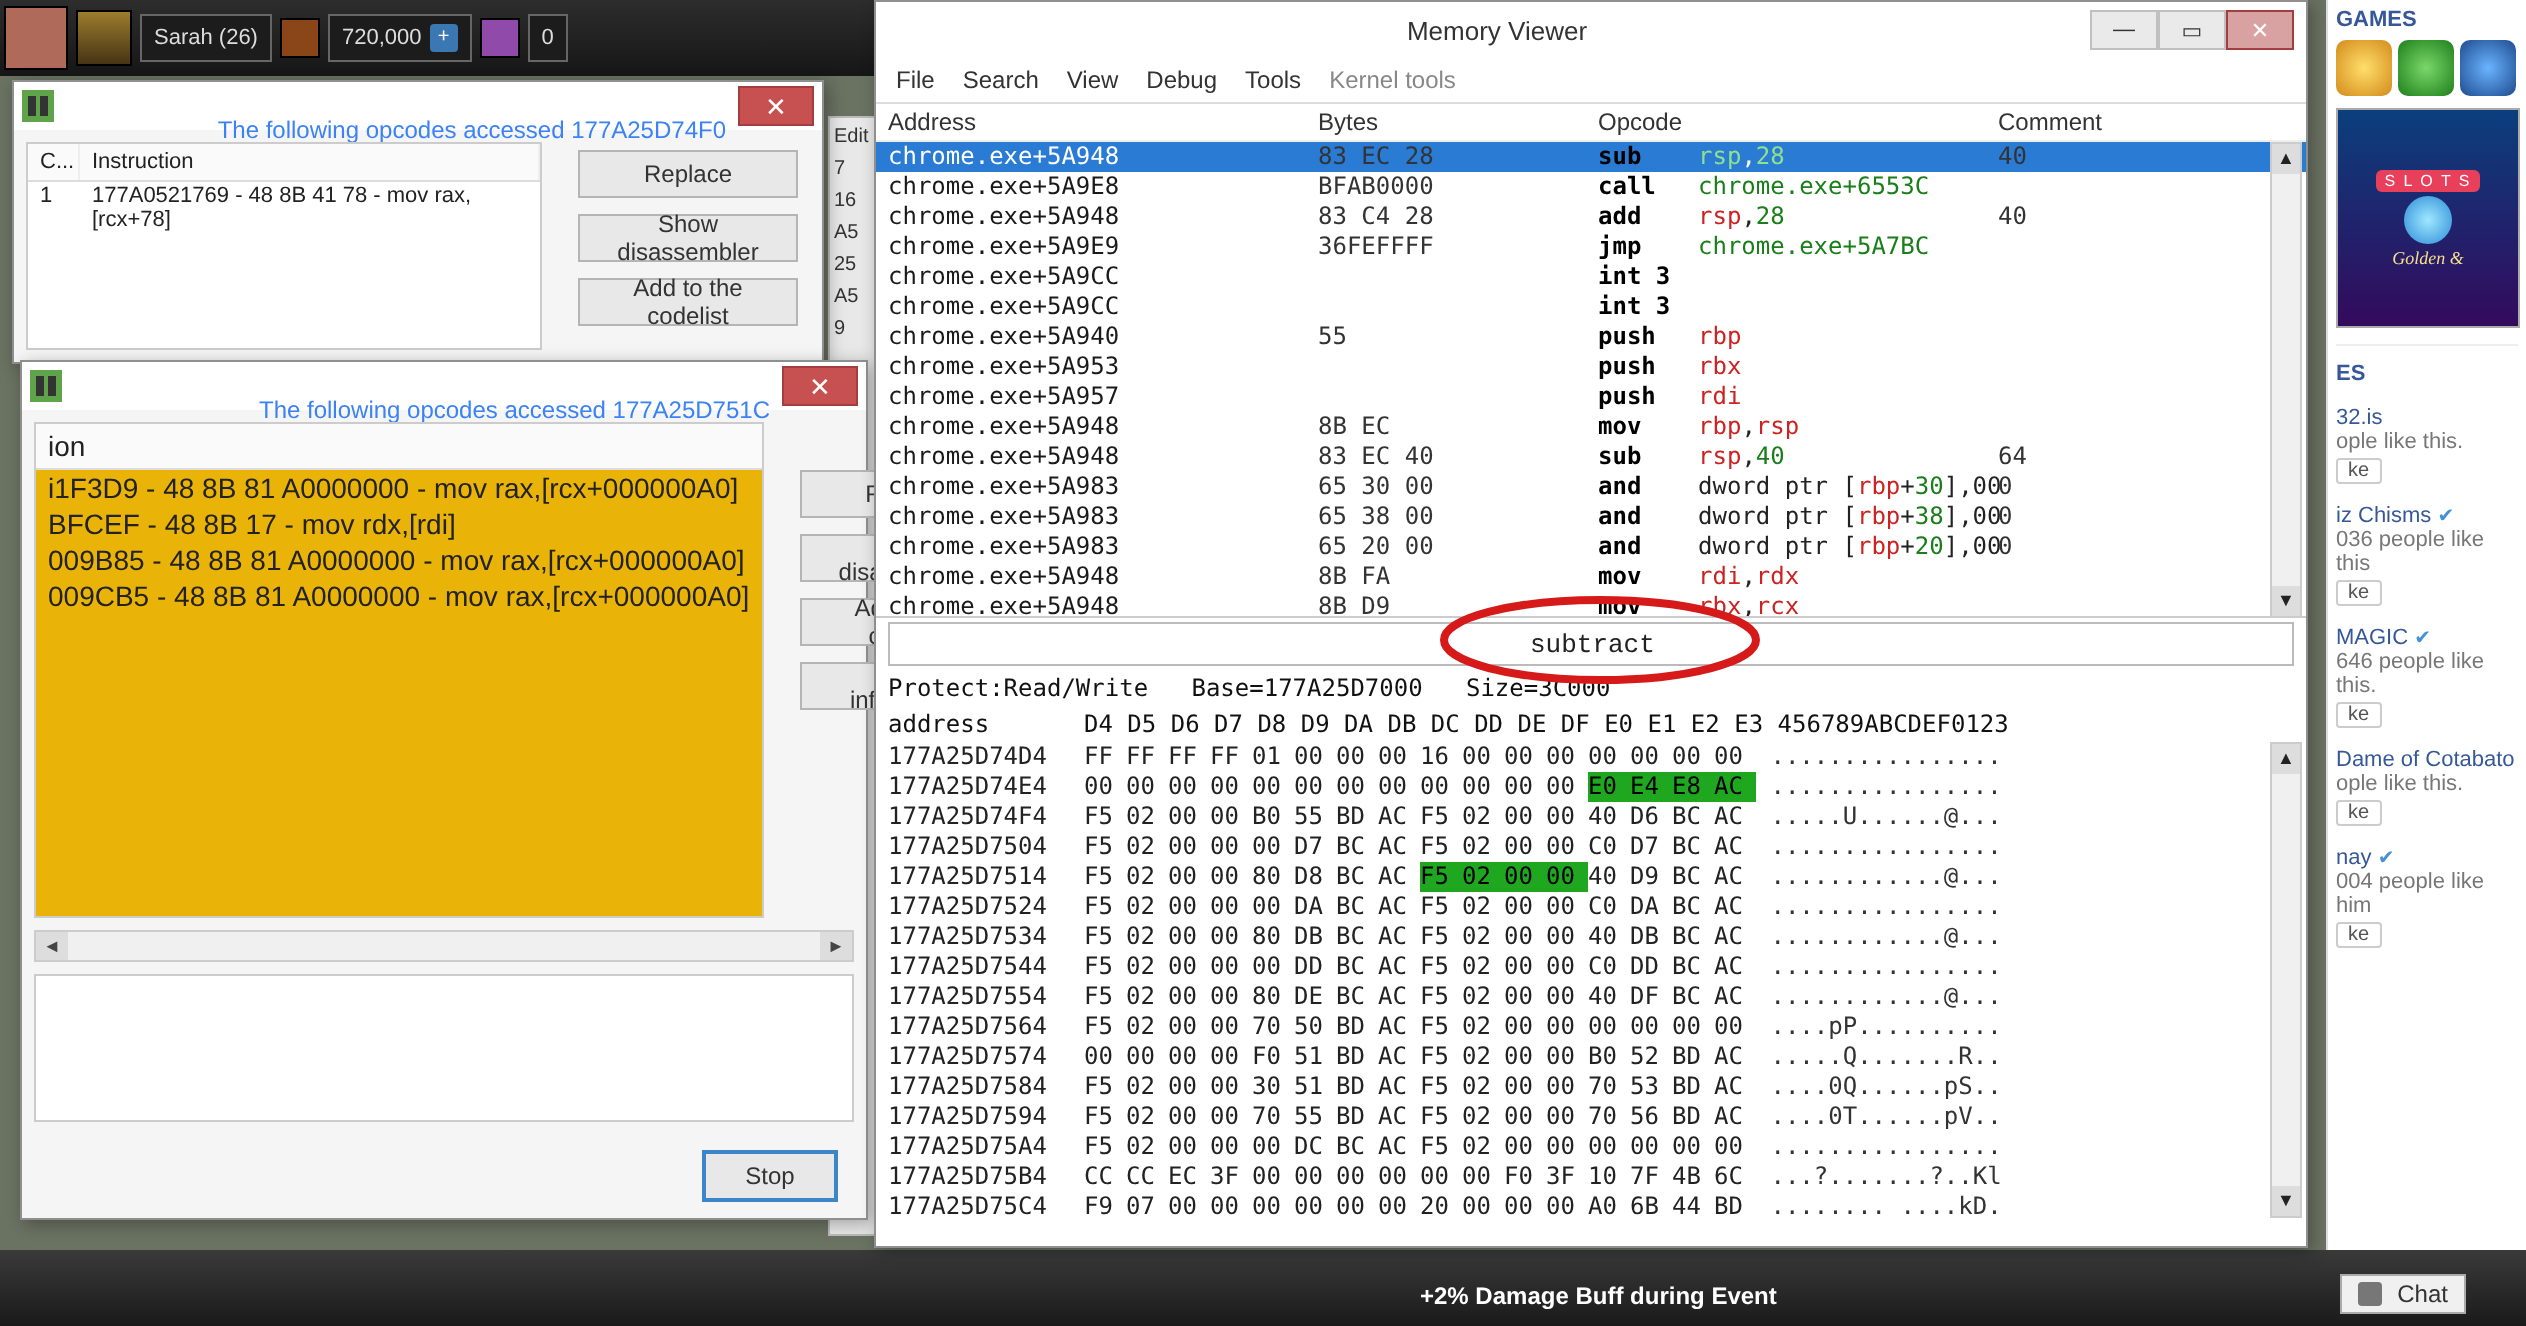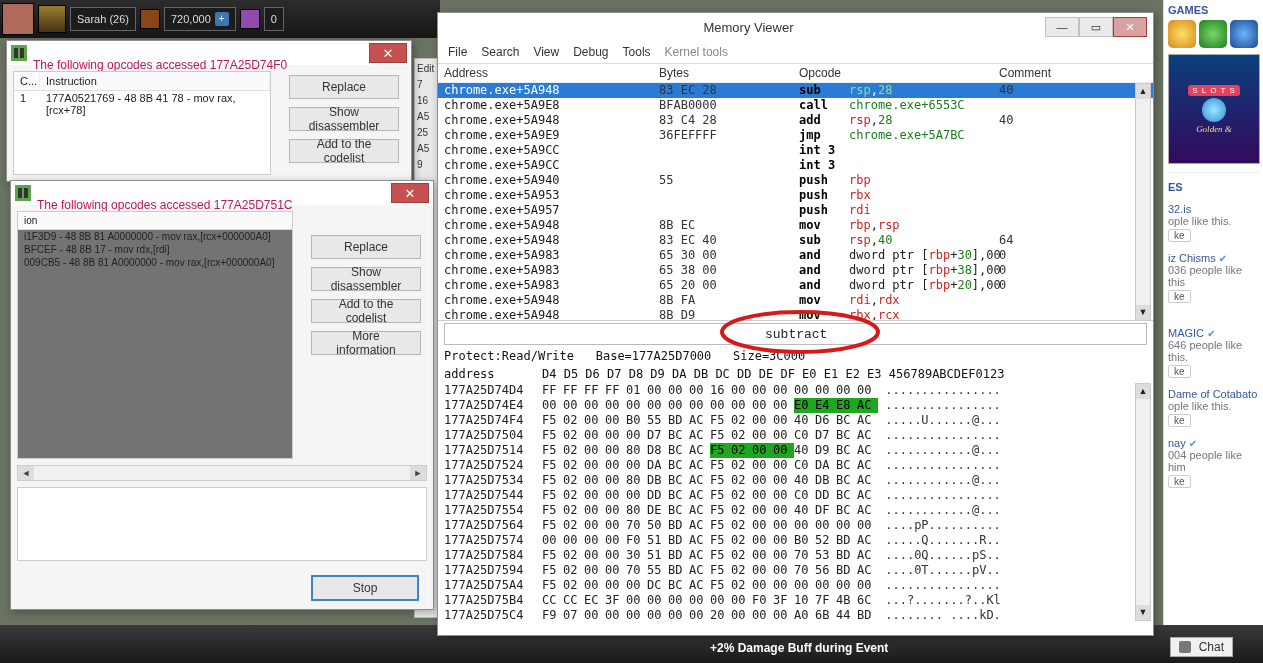--- a/index.html
+++ b/index.html
@@ -66,21 +66,21 @@
     position:absolute; background:#f5f5f5; border:1px solid #8f8f8f;
     box-shadow: 2px 2px 8px rgba(0,0,0,.3);
     display:flex; flex-direction:column;
   }
   .win-title {
     height:24px; display:flex; align-items:center; padding:0 4px; gap:6px;
     background:#fff;
   }
   .win-title .ce-icon{width:16px;height:16px;background:#5fa44a; position:relative;}
   .win-title .ce-icon::after{content:"";position:absolute;left:3px;top:3px;width:4px;height:10px;background:#333; box-shadow:6px 0 0 #333;}
-  .win-title .title-text{flex:1; text-align:left; color:#be185d; font-size:12px;margin-top:24px;}
+  .win-title .title-text{flex:1; text-align:right; color:#3b82f6; font-size:12px;margin-top:24px;}
   .win-title .close-btn{width:38px;height:20px;background:#c75050;color:#fff;display:flex;align-items:center;justify-content:center;font-size:13px;border:1px solid #a43e3e;}
   .btn {
     background:#e8e8e8;border:1px solid #b5b5b5;padding:4px 10px;font-size:12px;color:#333;
     text-align:center;
   }
   .btn-stack{display:flex;flex-direction:column;gap:8px;padding:10px 12px;}
   .btn-stack .btn{width:110px;height:24px;display:flex;align-items:center;justify-content:center;}
   .btn-run{border:2px solid #3b86c6;}
 
   
@@ -89,31 +89,31 @@
   #win1 .tbl{flex:1;border:1px solid #ccc;margin:6px;background:#fff;font-size:11px;}
   #win1 .th{display:flex;border-bottom:1px solid #ddd;background:#fafafa;}
   #win1 .th div{padding:3px 6px;border-right:1px solid #eee;}
   #win1 .row{display:flex;padding:1px 0;}
   #win1 .c0{width:26px;padding-left:6px;}
   #win1 .c1{flex:1;padding-left:6px;}
 
   
   #win2 { left:10px; top:180px; width:424px; height:430px; }
   #win2 .body{display:flex;height:260px;}
-  #win2 .list{flex:1;border:1px solid #ccc;margin:6px;background:#737373;font-size:10px;padding-top:0;}
+  #win2 .list{flex:1;border:1px solid #ccc;margin:6px;background:#eab308;font-size:14px;padding-top:0;}
   #win2 .th2{background:#fafafa;border-bottom:1px solid #ddd;padding:3px 6px;}
   #win2 .li{padding:1px 6px;white-space:nowrap;}
   #win2 .hscroll{height:16px;border:1px solid #ccc;margin:0 6px;display:flex;justify-content:space-between;background:#f0f0f0;}
   #win2 .hscroll .arr{width:16px;height:14px;background:#ddd;text-align:center;line-height:14px;font-size:9px;color:#444;}
   #win2 .lower{flex:1;border:1px solid #ccc;margin:6px;background:#fff;}
   #win2 .stop-area{display:flex;justify-content:flex-end;padding:8px 14px;}
   #win2 .btn-stack{padding-top:30px;}
 
   
-  #mv { left:437px; top:12px; width:717px; height:624px; background:#fff; }
+  #mv { left:437px; top:0; width:717px; height:624px; background:#fff; }
   #mv .mv-title{height:28px; background:#fff; display:flex;align-items:center;padding:0 6px;}
   #mv .mv-title .ce-icon{margin-right:8px;}
   #mv .mv-title .title-text{flex:1;text-align:center;font-size:13px;color:#333;}
   #mv .sysbtns{display:flex;gap:0;}
   #mv .sysbtn{width:34px;height:20px;background:#eaeaea;border:1px solid #c0c0c0;display:flex;align-items:center;justify-content:center;font-size:11px;color:#333;}
   #mv .sysbtn.cl{background:#c75050;color:#fff;border-color:#a43e3e;}
   #mv .sysbtn.cl.dim{background:#d9a2a2;}
   #mv .menu{display:flex;gap:14px;padding:4px 10px;font-size:12px;color:#333;border-bottom:1px solid #ddd;}
   #mv .menu .kern{color:#888;}
   #mv .context{ text-align:center;padding:2px 0;font-size:12px;border-bottom:1px solid #ddd;background:#f9f9f9;}
@@ -219,37 +219,38 @@
     <div class="ce-icon"></div>
     <div class="title-text">The following opcodes accessed 177A25D751C</div>
     <div class="close-btn">✕</div>
   </div>
   <div class="body">
     <div class="list">
       <div class="th2">ion</div>
       <div id="win2-rows">
           <div class="li">i1F3D9 - 48 8B 81 A0000000  - mov rax,[rcx+000000A0]</div>
           <div class="li">BFCEF - 48 8B 17  - mov rdx,[rdi]</div>
+          <div class="li">009B85 - 48 8B 81 A0000000  - mov rax,[rcx+000000A0]</div>
           <div class="li">009CB5 - 48 8B 81 A0000000  - mov rax,[rcx+000000A0]</div>
         </div>
     </div>
     <div class="btn-stack">
       <div class="btn">Replace</div>
       <div class="btn">Show disassembler</div>
       <div class="btn">Add to the codelist</div>
       <div class="btn">More information</div>
     </div>
   </div>
   <div class="hscroll">
     <div class="arr">◄</div>
     <div class="arr">►</div>
   </div>
   <div class="lower"></div>
   <div class="stop-area">
-    <div class="btn btn-run" style="width:108px">Stop</div>
+    <div class="btn btn-run" style="width:68px">Stop</div>
   </div>
 </div>
 
 <div id="mv" class="win">
   <div class="mv-title">
     <div class="ce-icon"></div>
     <div class="title-text">Memory Viewer</div>
     <div class="sysbtns">
       <div class="sysbtn">—</div>
       <div class="sysbtn">▭</div>
@@ -341,17 +342,17 @@
   <div class="slot-ad">
     <div class="slot-top">S L O T S</div>
     <div class="slot-wheel"></div>
     <div class="slot-bot">Golden &amp;</div>
   </div>
   <div class="fb-sep"></div>
   <div class="fb-head">ES</div>
   <div id="fb-items">
       <div style="margin-top: 10px;"><span class="fb-link">32.is</span><br><span style="color:#777">ople like this.</span><br><span class="fb-like-btn">ke</span></div>
       <div style="margin-top: 10px;"><span class="fb-link">iz Chisms</span> <span class="fb-verify">✔</span><br><span style="color:#777">036 people like this</span><br><span class="fb-like-btn">ke</span></div>
-      <div style="margin-top: 24px;"><span class="fb-link">MAGIC</span> <span class="fb-verify">✔</span><br><span style="color:#777">646 people like this.</span><br><span class="fb-like-btn">ke</span></div>
+      <div style="margin-top: 10px;"><span class="fb-link">MAGIC</span> <span class="fb-verify">✔</span><br><span style="color:#777">646 people like this.</span><br><span class="fb-like-btn">ke</span></div>
       <div style="margin-top: 10px;"><span class="fb-link">Dame of Cotabato</span><br><span style="color:#777">ople like this.</span><br><span class="fb-like-btn">ke</span></div>
       <div style="margin-top: 10px;"><span class="fb-link">nay</span> <span class="fb-verify">✔</span><br><span style="color:#777">004 people like him</span><br><span class="fb-like-btn">ke</span></div>
     </div>
 </div>
 
 </body></html>

